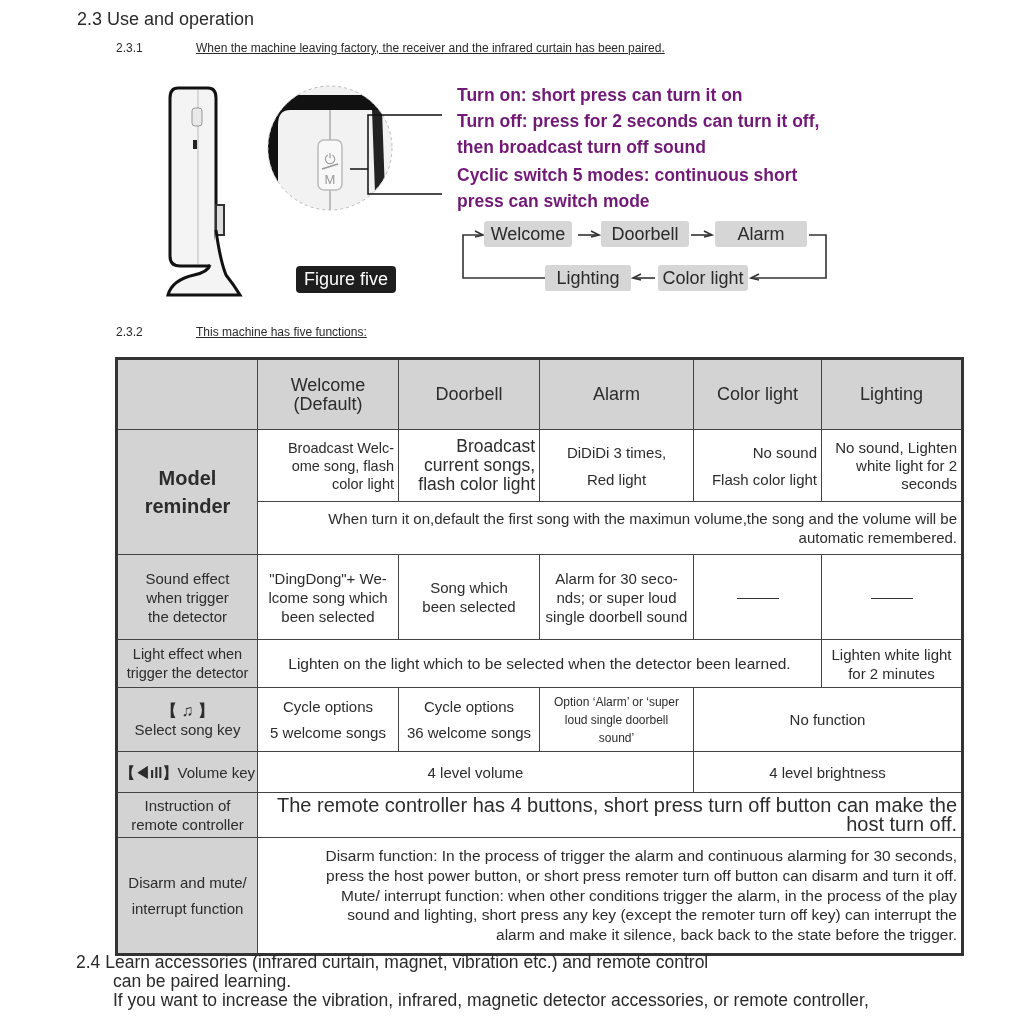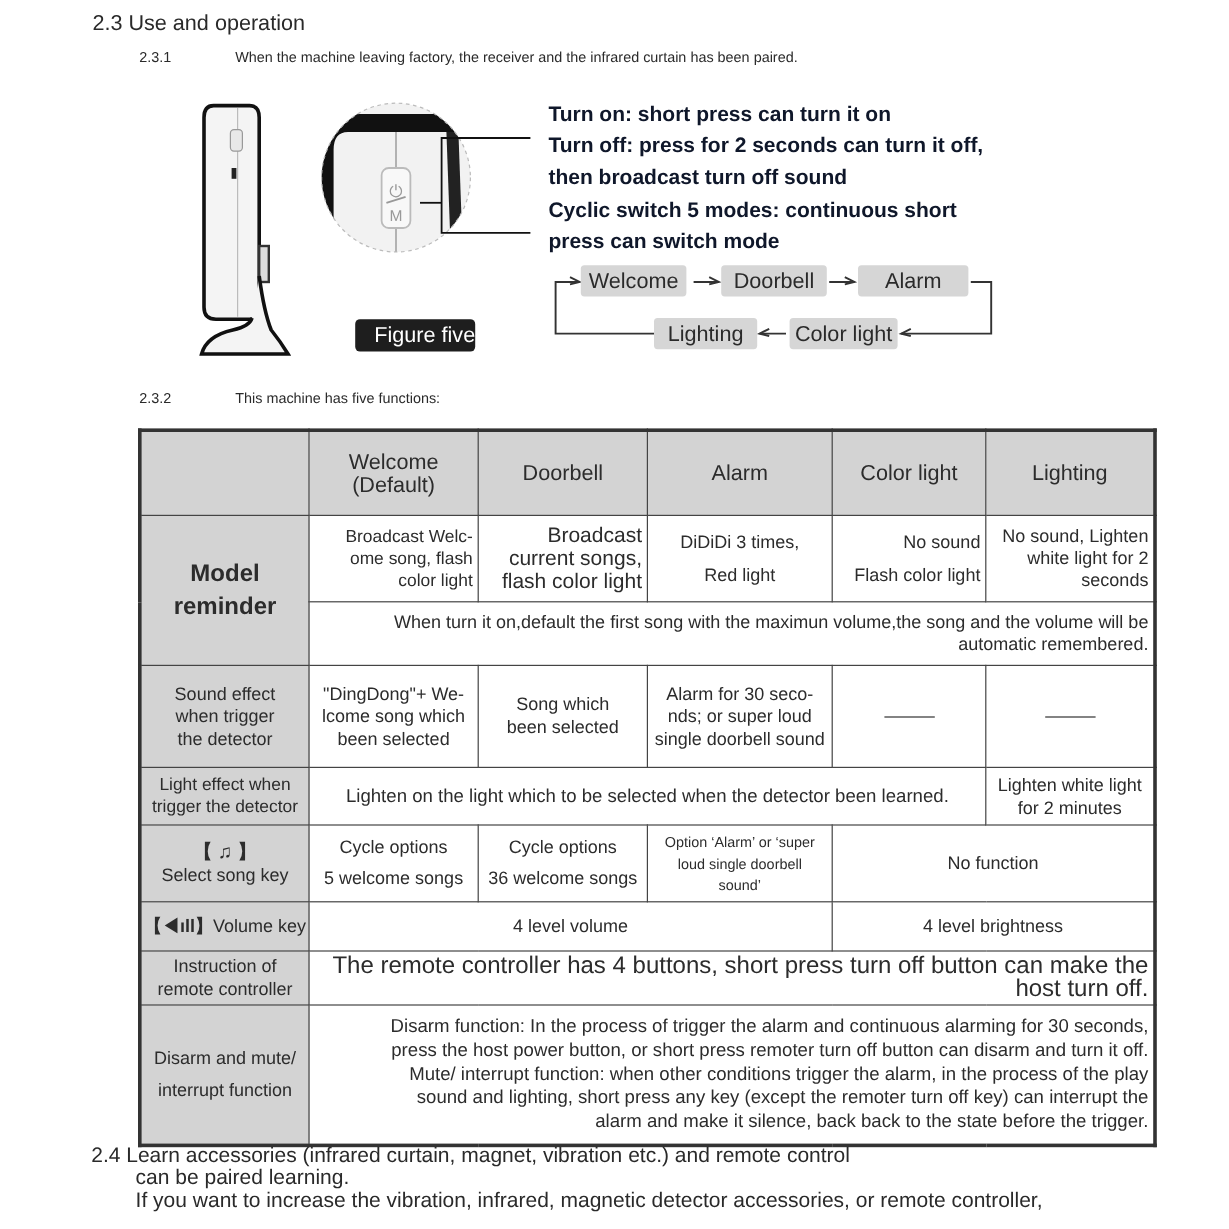--- a/index.html
+++ b/index.html
@@ -2,28 +2,28 @@
 <html><head>
 <meta charset="utf-8">
 <style>
   html, body { margin:0; padding:0; background:#ffffff; }
   body { width:1024px; height:1024px; position:relative; overflow:hidden; color:#2a2a2a;
          font-family:"Liberation Sans", sans-serif; }
   .abs { position:absolute; }
   .h1 { left:77px; top:9px; font-size:18px; }
   .h2 { font-size:12px;margin-left:28px; }
   .h2 .num { position:absolute; left:0; }
-  .h2 .txt { position:absolute; left:80px; white-space:nowrap; }
+  .h2 .txt { position:absolute; left:80px; white-space:nowrap;text-decoration:underline; }
 
   
   .fig { left:150px; top:80px; width:300px; height:225px; }
   .fig-caption { left:296px; top:266px; width:100px; height:27px; background:#1e1e1e; color:#fff;
-                 border-radius:4px; font-size:18px; text-align:right; line-height:27px; }
-
-  .instr { left:457px; top:82px; font-size:17.5px; font-weight:bold; color:#0f172a; line-height:26px; }
+                 border-radius:4px; font-size:18px; text-align:center; line-height:27px; }
+
+  .instr { left:457px; top:82px; font-size:17.5px; font-weight:bold; color:#701a75; line-height:26px; }
   .instr div { white-space:nowrap; }
 
   .mode { position:absolute; background:#d6d6d6; border-radius:3px; font-size:18px; color:#2a2a2a;
           text-align:center; line-height:26px; height:26px; }
 
   
   table.func { position:absolute; left:115px; top:357px; width:846px; border-collapse:collapse;
                border:3px solid #333; font-size:15px; color:#2c2c2c; table-layout:fixed; }
   table.func td { border:1.5px solid #444; padding:0 4px; text-align:center; vertical-align:middle;
                   line-height:19px; }

